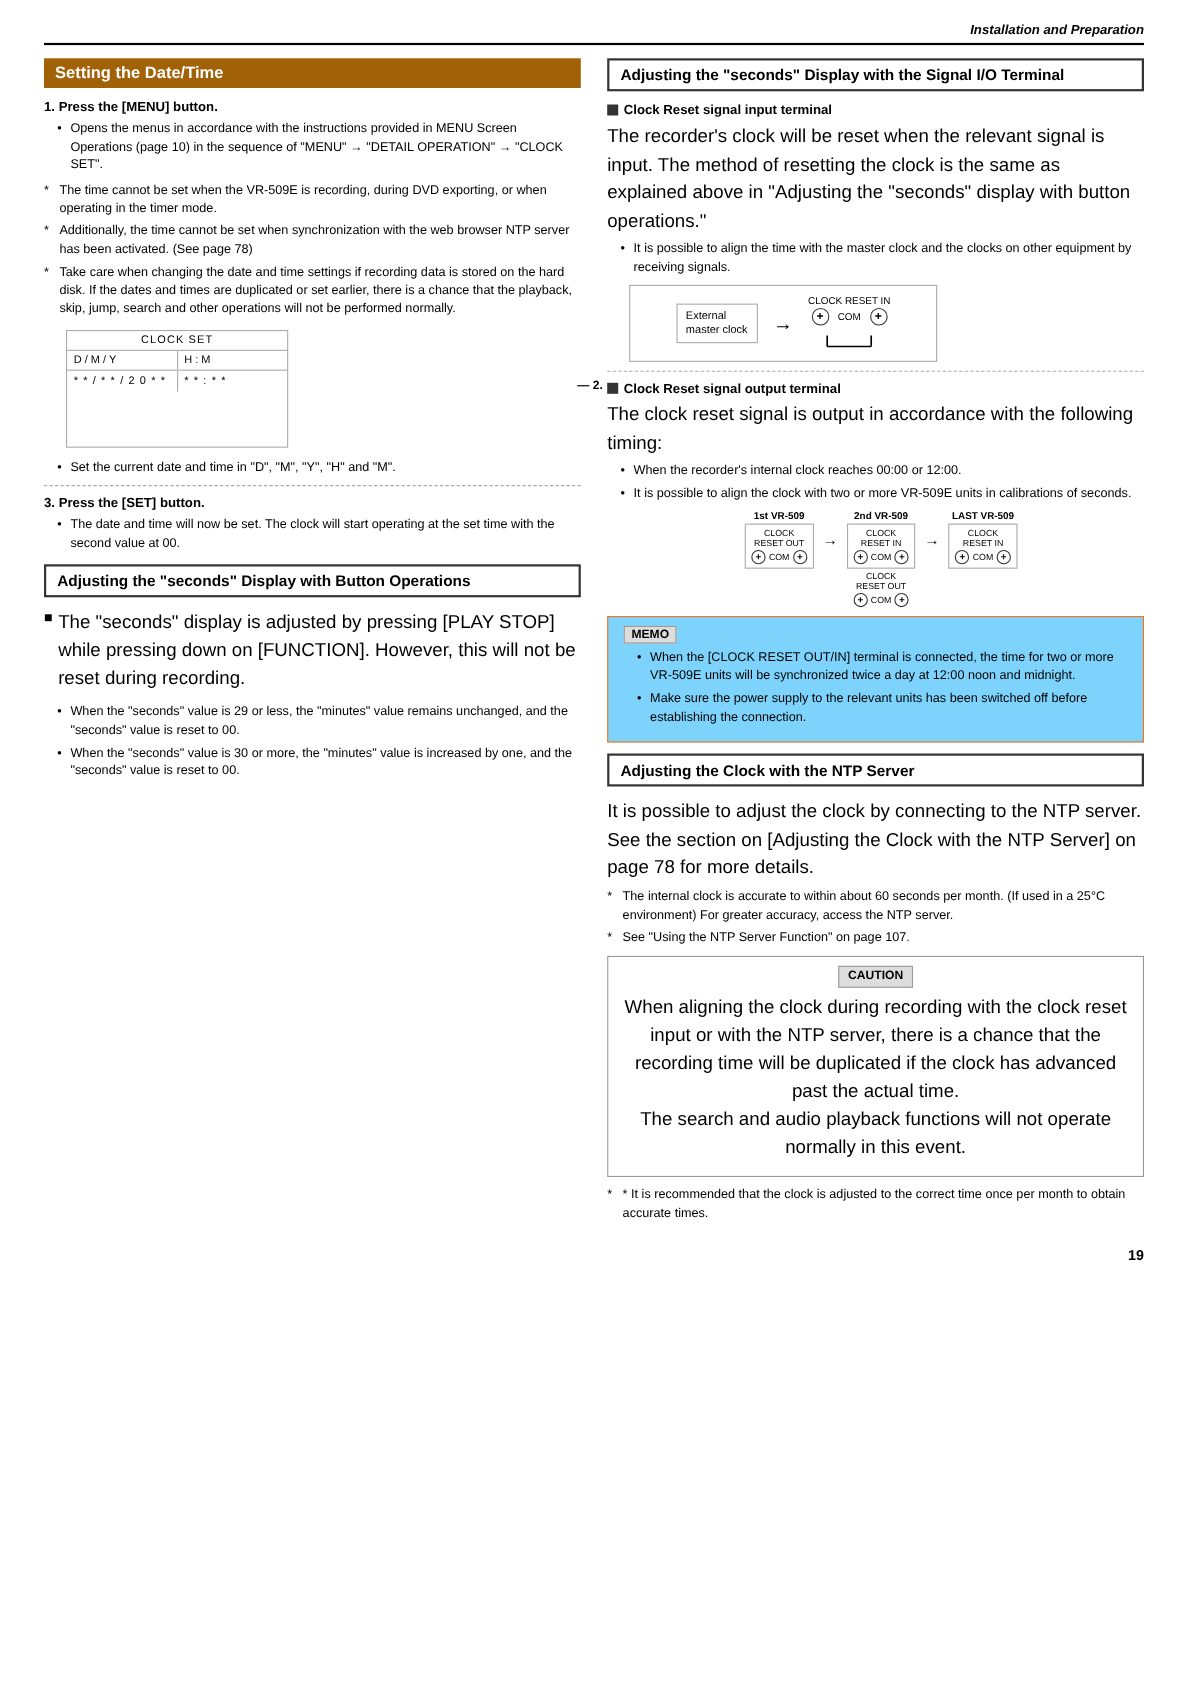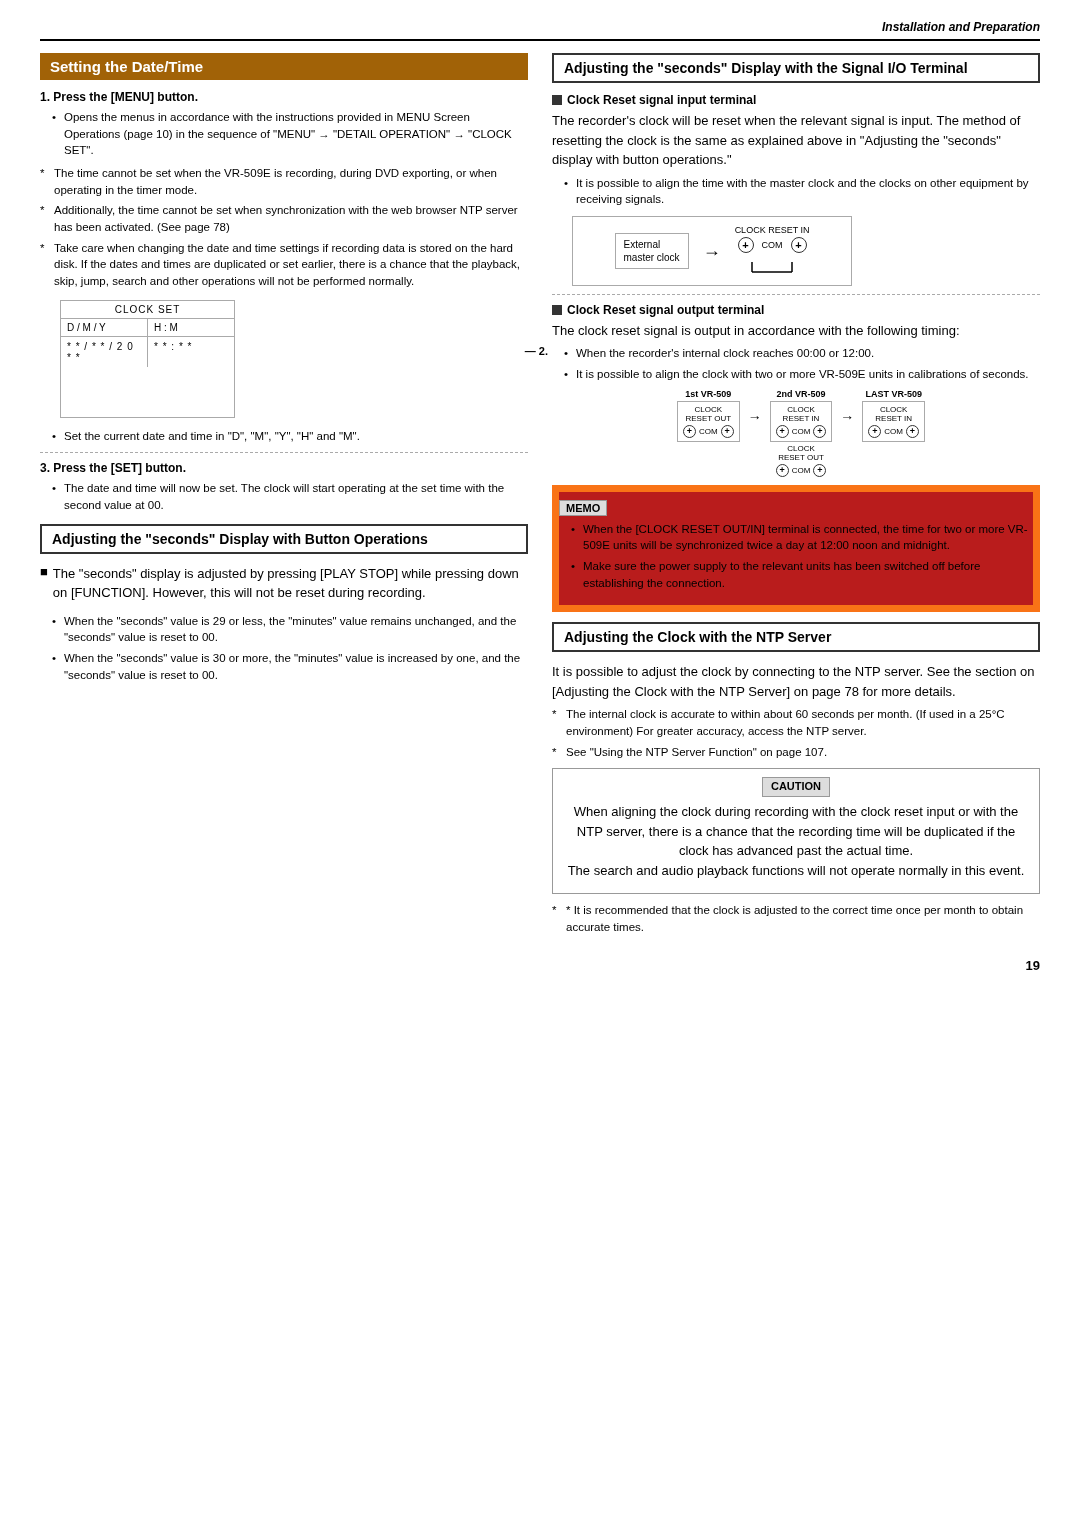--- a/index.html
+++ b/index.html
@@ -81,21 +81,21 @@
       font-size: 11.5px;
       line-height: 1.45;
     }
     .note-list li::before {
       content: "*";
       position: absolute;
       left: 0;
     }
     .clock-set-box {
       border: 1px solid #aaa;
-      width: 175px;
+      width: 202px;
       margin: 10px 0 10px 10px;
       font-size: 11px;
     }
     .clock-set-title {
       text-align: center;
       padding: 3px;
       font-size: 10px;
       letter-spacing: 1px;
     }
     .clock-set-row {
@@ -140,21 +140,21 @@
     }
     .black-square-heading {
       font-weight: bold;
       font-size: 12px;
       display: flex;
       align-items: center;
       margin-bottom: 4px;
       margin-top: 8px;
     }
     .body-text {
-      font-size: 13px;
+      font-size: 17px;
       line-height: 1.5;
       margin-bottom: 5px;
     }
     .diagram-box {
       border: 1px solid #aaa;
       padding: 8px;
       margin: 8px 0;
       text-align: center;
       position: relative;
       background: #fff;
@@ -178,23 +178,23 @@
       height: 16px;
       border: 1px solid #333;
       border-radius: 50%;
       display: flex;
       align-items: center;
       justify-content: center;
       font-size: 11px;
       font-weight: bold;
     }
     .memo-box {
-      background: #b91c1c;
-      border: 7px solid #f97316;
-      padding: 8px 0;
+      background: #7dd3fc;
+      border: 1px solid #f97316;
+      padding: 8px 14px;
       margin: 8px 0;
       font-size: 11.5px;
     }
     .memo-label {
       font-weight: bold;
       font-size: 11px;
       background: #ddd;
       display: inline-block;
       padding: 1px 6px;
       margin-bottom: 5px;

